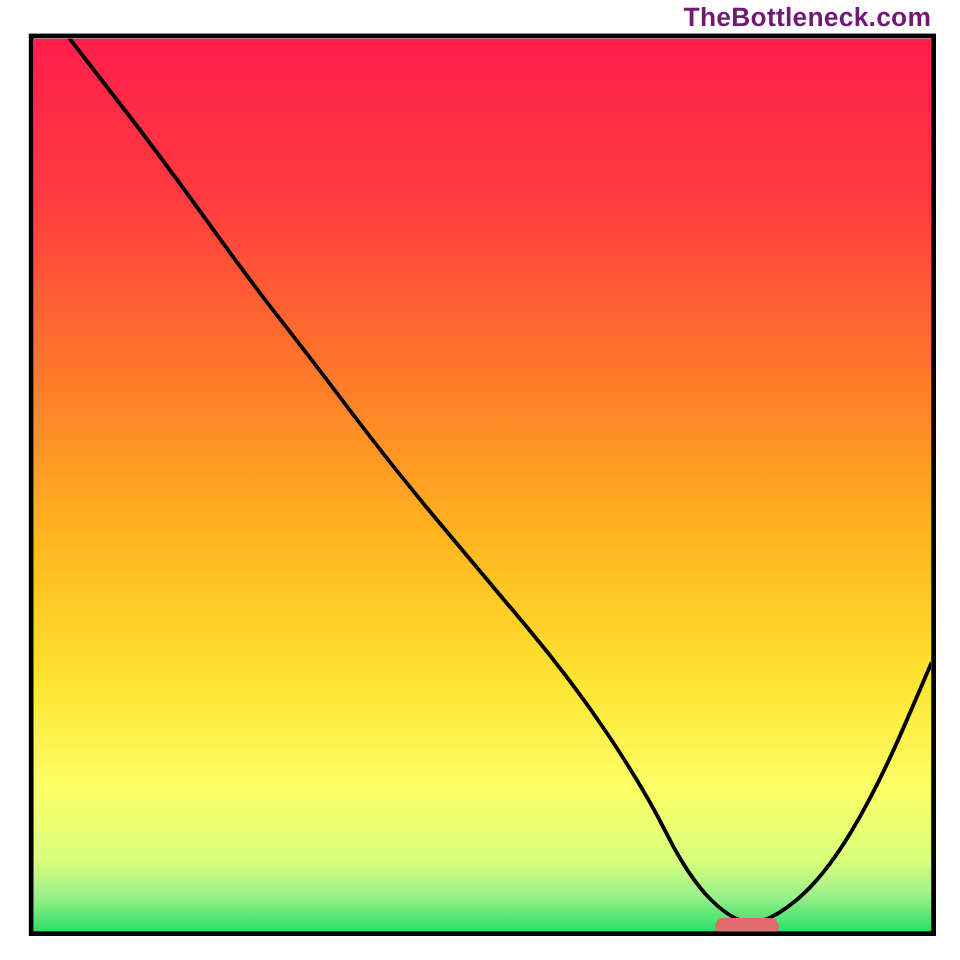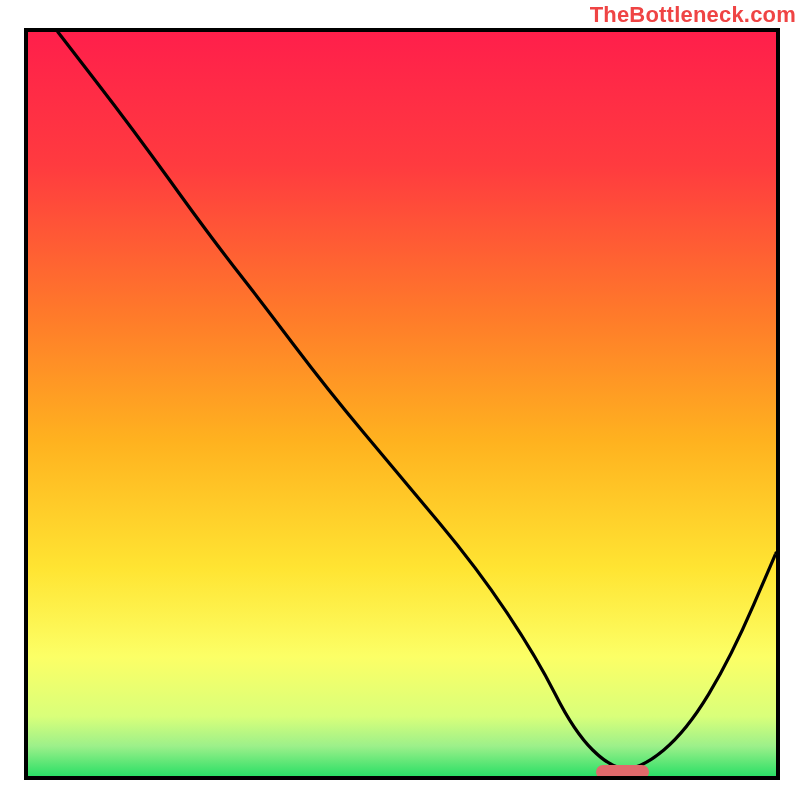--- a/index.html
+++ b/index.html
@@ -12,24 +12,24 @@
     font-family: Arial, Helvetica, sans-serif;
   }
   .chart-wrap {
     position: relative;
     width: 800px;
     height: 800px;
   }
   .watermark {
     position: absolute;
     top: 2px;
-    right: 4px;
+    right: 24px;
     font-size: 22px;
     font-weight: 600;
-    color: #ef4444;
+    color: #701a75;
     letter-spacing: 0.2px;
     user-select: none;
   }
   
   .frame {
     position: absolute;
     left: 24px;
     top: 28px;
     width: 756px;
     height: 752px;

